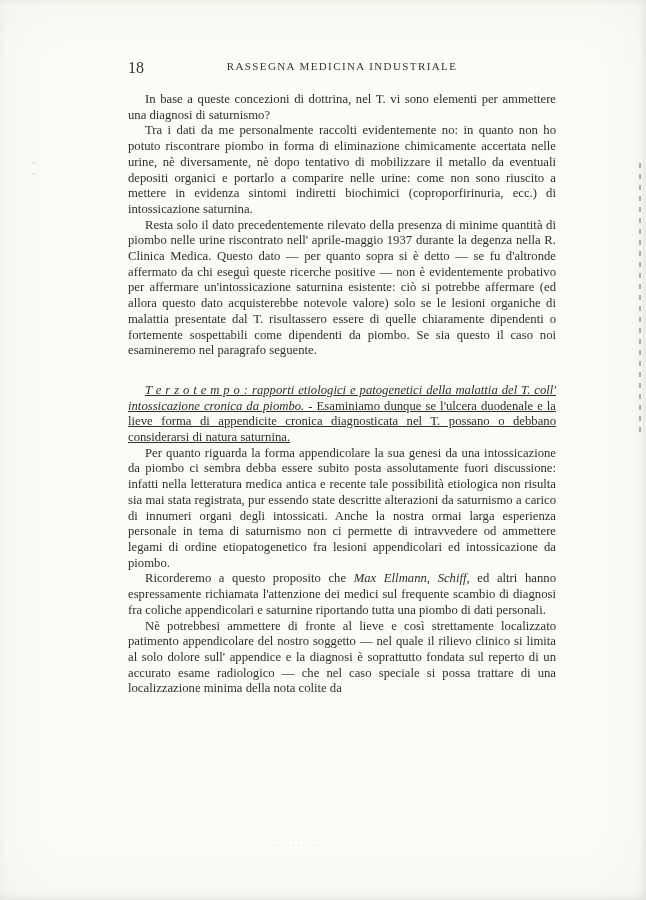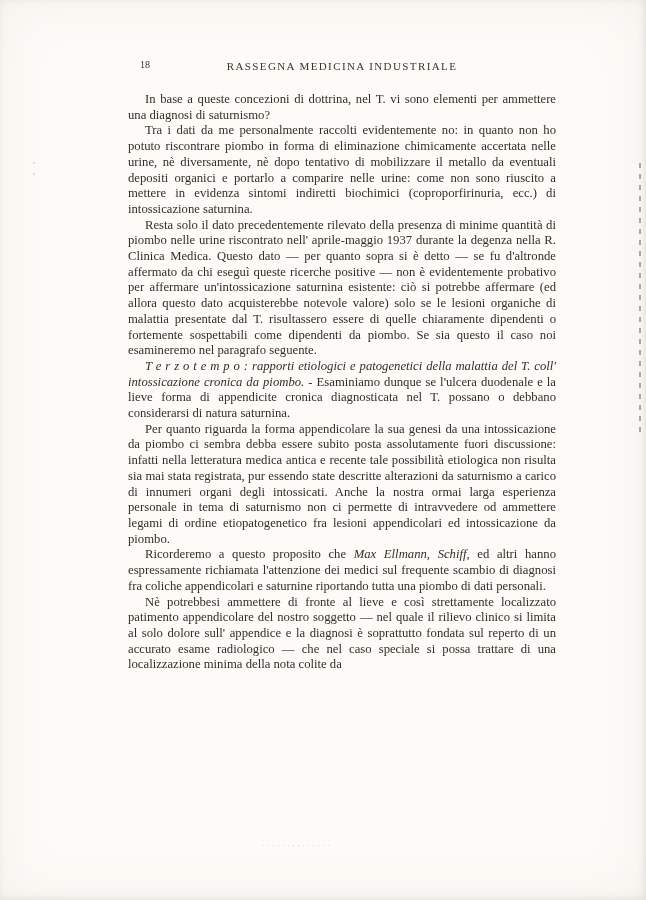--- a/index.html
+++ b/index.html
@@ -26,23 +26,23 @@
   .page-header {
     position: absolute;
     top: 59px;
     left: 128px;
     width: 428px;
     height: 16px;
     color: #39352d;
   }
   .page-num {
     position: absolute;
-    left: 12px;
+    left: 0;
     top: 0;
-    font-size: 10px;
+    font-size: 16px;
   }
   .running-head {
     position: absolute;
     left: 0;
     top: 1px;
     width: 100%;
     text-align: center;
     font-size: 11px;
     letter-spacing: 1.4px;
     white-space: nowrap;
@@ -57,21 +57,22 @@
     line-height: 15.7px;
     text-align: justify;
   }
   .body-text p {
     margin: 0;
   }
   .body-text p.indent {
     text-indent: 17px;
   }
   .body-text p.space-before {
-    margin-top: 0;
+    margin-top: 24px;
+    text-decoration: underline;
   }
   .seg-normal { font-style: normal; }
   .seg-italic { font-style: italic; }
   
   .artifact-dash-line {
     position: absolute;
     left: 639px;
     top: 163px;
     width: 2px;
     height: 272px;

